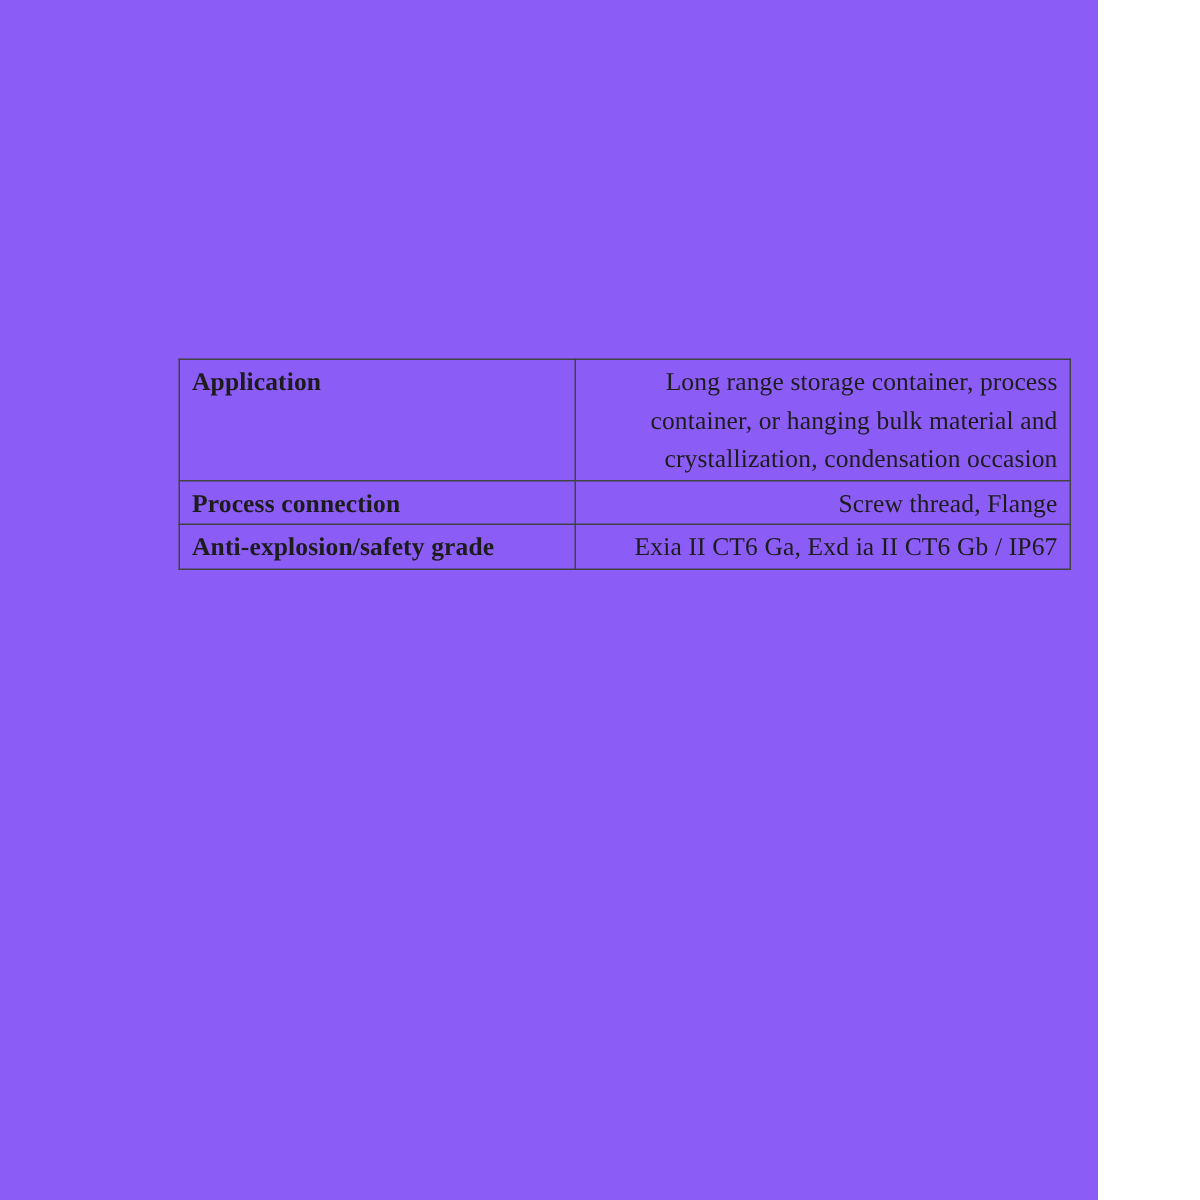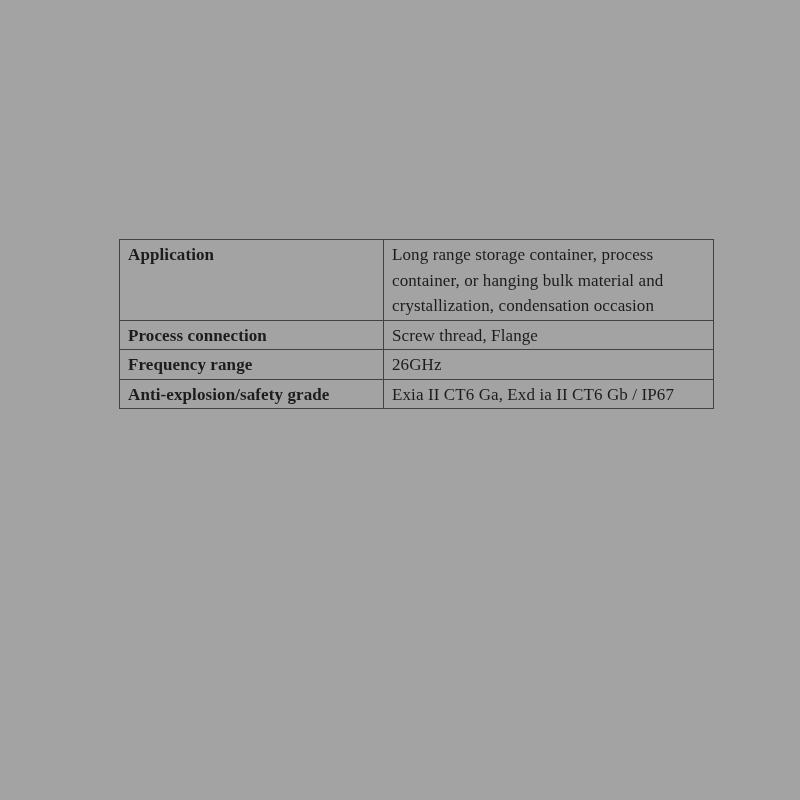--- a/index.html
+++ b/index.html
@@ -2,23 +2,23 @@
 <html><head>
 <meta charset="utf-8">
 <style>
   html, body {
     margin: 0;
     padding: 0;
     background: #ffffff;
   }
   .page {
     position: relative;
-    width: 800px;
+    width: 732px;
     height: 800px;
-    background: #a3a3a3;
+    background: #8b5cf6;
     font-family: "Liberation Serif", "DejaVu Serif", serif;
     color: #1c1c1c;
     overflow: hidden;
   }
   table.spec-table {
     position: absolute;
     left: 119px;
     top: 239px;
     width: 562px;
     border-collapse: collapse;
@@ -35,20 +35,21 @@
   td.label-cell {
     width: 247px;
     font-weight: bold;
   }
   td.value-cell {
     width: 313px;
   }
   .value-line {
     display: block;
     white-space: nowrap;
+    text-align: right;
   }
 </style>
 </head>
 <body>
 
 <div class="page">
   <table class="spec-table">
     <tbody>
       <tr>
         <td class="label-cell">Application</td>
@@ -58,26 +59,20 @@
           <span class="value-line">crystallization, condensation occasion</span>
         </td>
       </tr>
       <tr>
         <td class="label-cell">Process connection</td>
         <td class="value-cell">
           <span class="value-line">Screw thread, Flange</span>
         </td>
       </tr>
       <tr>
-        <td class="label-cell">Frequency range</td>
-        <td class="value-cell">
-          <span class="value-line">26GHz</span>
-        </td>
-      </tr>
-      <tr>
         <td class="label-cell">Anti-explosion/safety grade</td>
         <td class="value-cell">
           <span class="value-line">Exia II CT6 Ga, Exd ia II CT6 Gb / IP67</span>
         </td>
       </tr>
     </tbody>
   </table>
 </div>
 
 </body></html>

